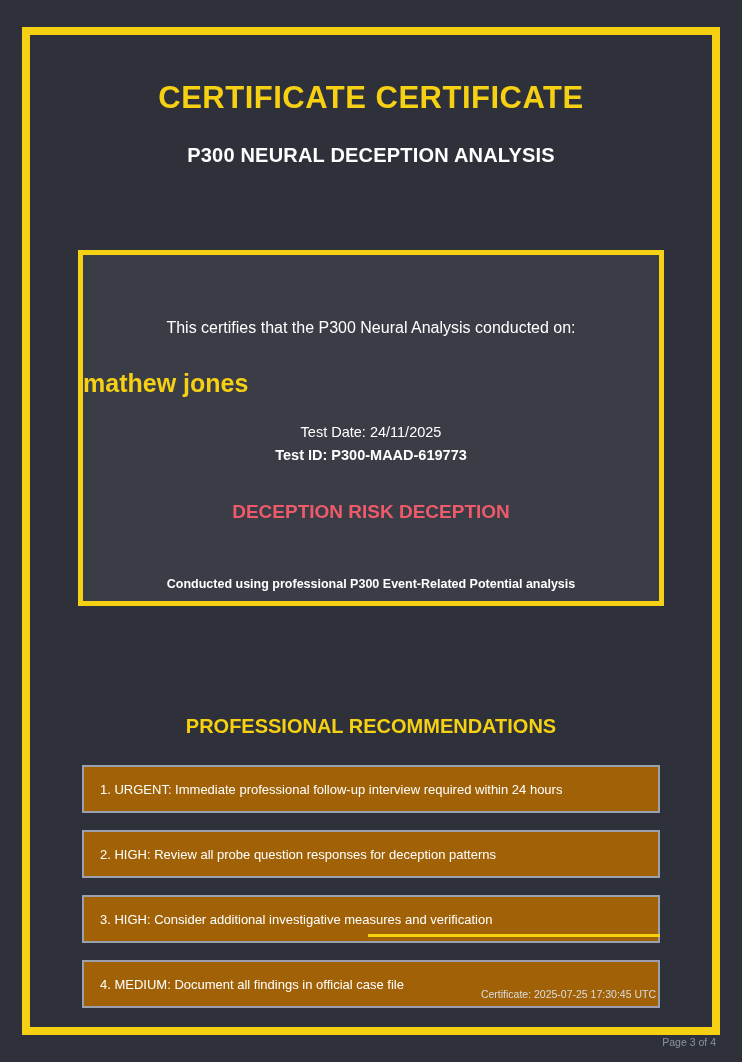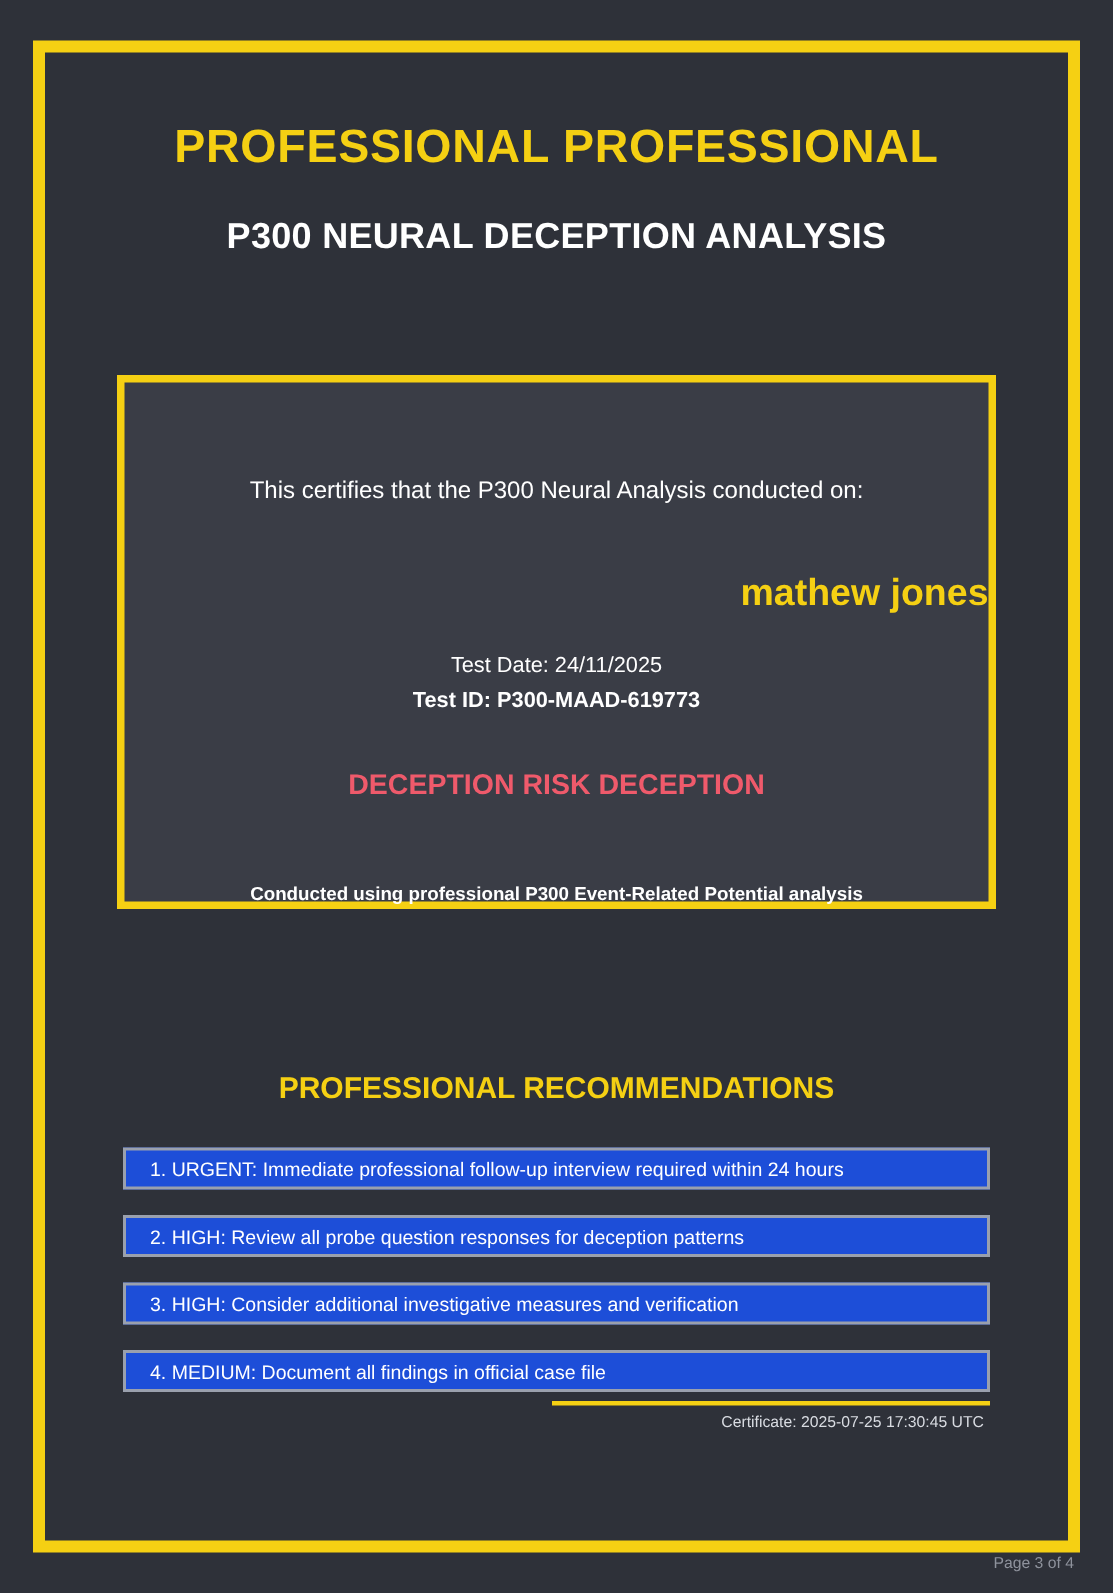--- a/index.html
+++ b/index.html
@@ -40,21 +40,21 @@
     text-align: center;
     color: #f5d013;
     font-size: 31px;
     font-weight: bold;
     letter-spacing: 0.5px;
     margin-top: 30px;
   }
   .cert-subtitle {
     text-align: center;
     color: #ffffff;
-    font-size: 24px;
+    font-size: 20px;
     font-weight: bold;
     margin-top: 28px;
     letter-spacing: 0.2px;
   }
   .inner-box {
     position: absolute;
     left: 38px;
     right: 38px;
     top: 200px;
     height: 356px;
@@ -62,25 +62,25 @@
     box-sizing: border-box;
     background: #3a3d46;
   }
   .certifies-line {
     text-align: center;
     font-size: 16px;
     color: #ffffff;
     margin-top: 64px;
   }
   .subject-name {
-    text-align: right;
+    text-align: left;
     font-size: 25px;
     font-weight: bold;
     color: #f5d013;
-    margin-top: 44px;
+    margin-top: 32px;
   }
   .meta-line {
     text-align: center;
     font-size: 14.5px;
     color: #ffffff;
     margin-top: 26px;
   }
   .meta-line.second {
     margin-top: 7px;
     font-weight: bold;
@@ -117,63 +117,63 @@
     font-weight: bold;
   }
   .rec-list {
     position: absolute;
     left: 42px;
     right: 42px;
     top: 715px;
   }
   .rec-item {
     border: 2px solid #9aa0ad;
-    background: #1d4ed8;
+    background: #a16207;
     box-sizing: border-box;
-    height: 28px;
+    height: 48px;
     display: flex;
     align-items: center;
     padding-left: 16px;
     margin-bottom: 17px;
     font-size: 13px;
     color: #ffffff;
   }
   .yellow-rule {
     position: absolute;
     left: 328px;
     right: 42px;
     top: 884px;
     height: 3px;
     background: #f5d013;
   }
   .cert-stamp {
     position: absolute;
     right: 46px;
-    top: 892px;
+    top: 938px;
     font-size: 10.5px;
     color: #d9dce2;
     text-align: right;
   }
   .page-number {
     position: absolute;
     right: 26px;
     bottom: 14px;
     font-size: 10.5px;
     color: #8e929c;
   }
 </style>
 </head>
 <body>
 
 <div class="page">
   <div class="border-outer"></div>
 
   <div class="content">
 
-    <div class="cert-title">PROFESSIONAL PROFESSIONAL</div>
+    <div class="cert-title">CERTIFICATE CERTIFICATE</div>
     <div class="cert-subtitle">P300 NEURAL DECEPTION ANALYSIS</div>
 
     <div class="inner-box">
       <div class="certifies-line">This certifies that the P300 Neural Analysis conducted on:</div>
       <div class="subject-name">mathew jones</div>
       <div class="meta-line">Test Date: 24/11/2025</div>
       <div class="meta-line second">Test ID: P300-MAAD-619773</div>
       <div class="risk-banner">DECEPTION RISK DECEPTION</div>
       <div class="method-line">Conducted using professional P300 Event-Related Potential analysis</div>
     </div>

